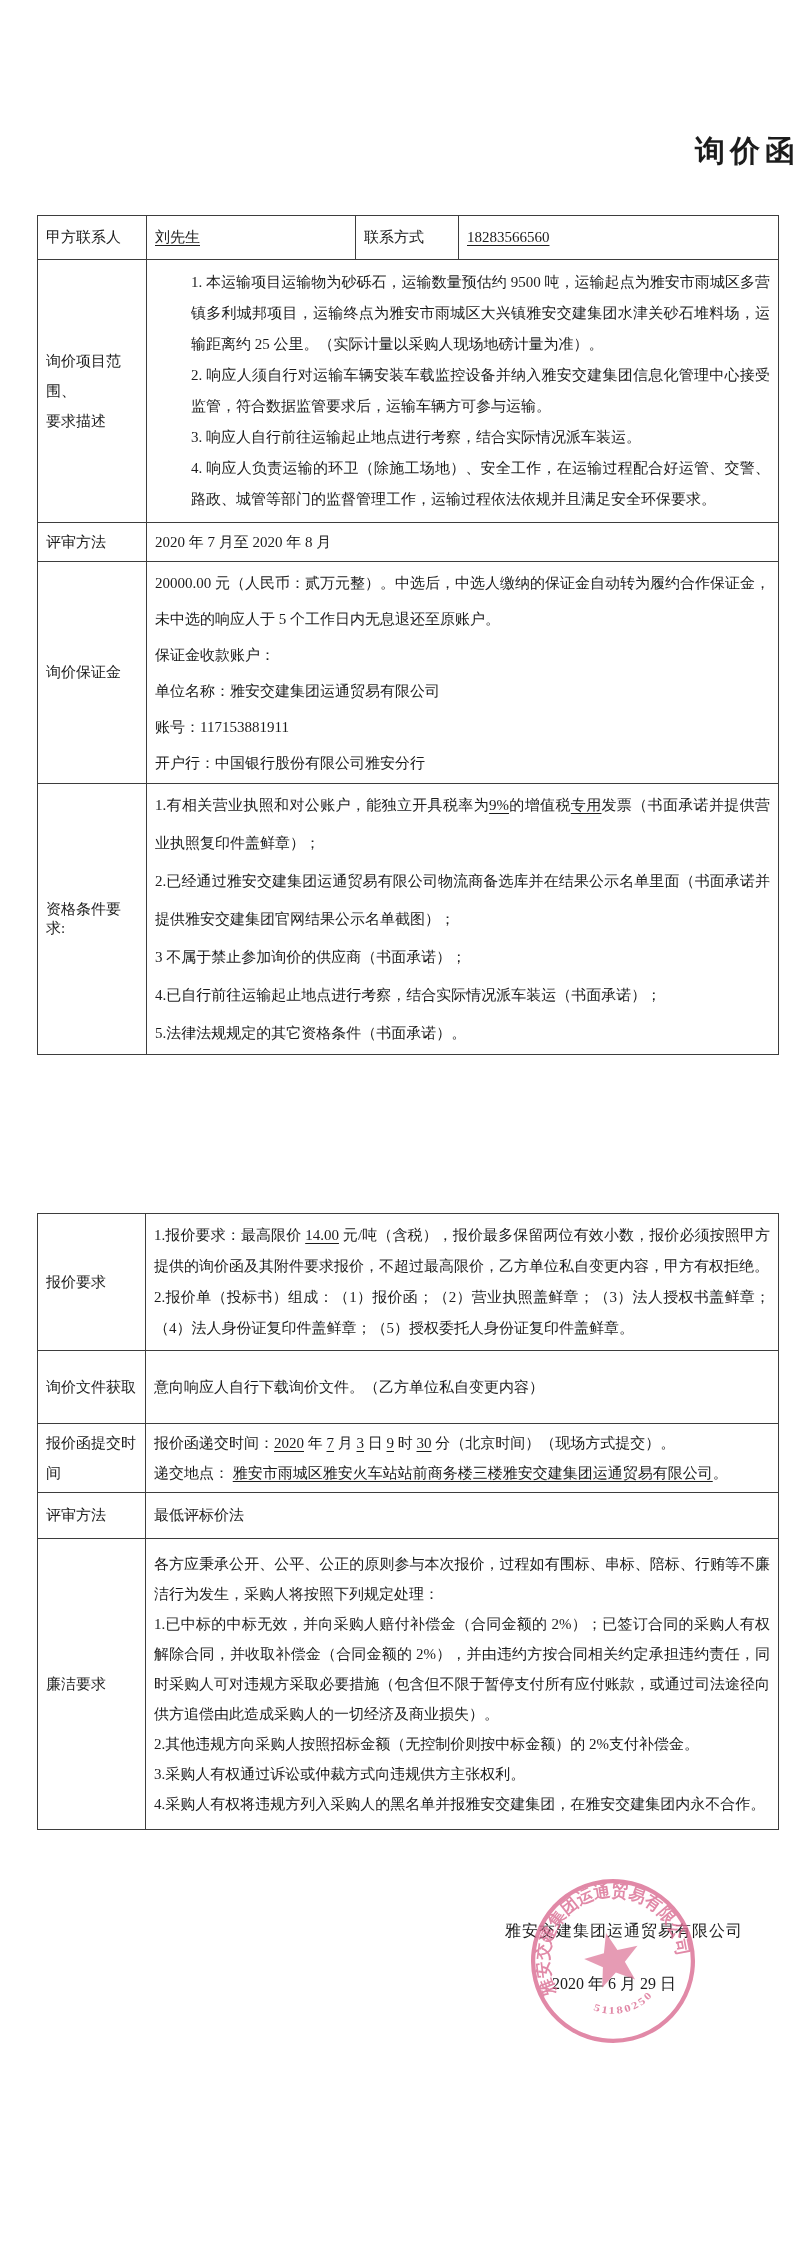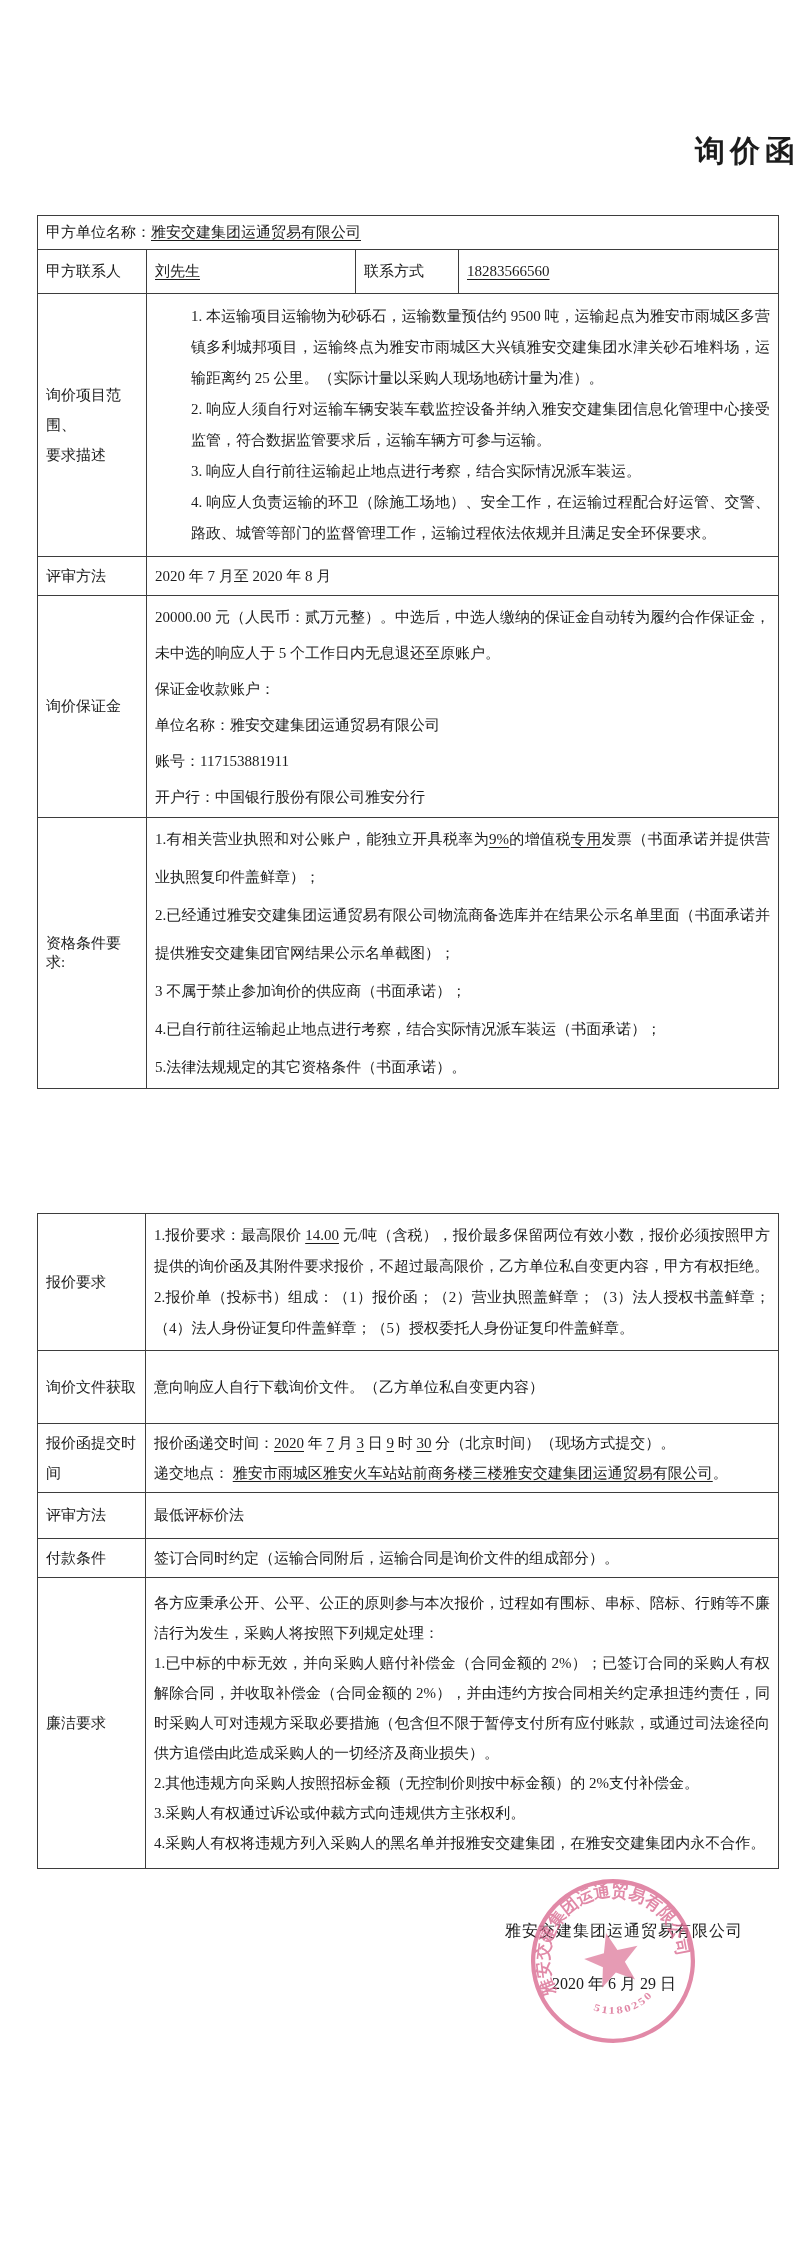--- a/index.html
+++ b/index.html
@@ -58,23 +58,20 @@
 
 
   <table id="t1">
     <colgroup>
         <col style="width:109px">
         <col style="width:209px">
         <col style="width:103px">
         <col style="width:320px">
       </colgroup>
     <tbody>
-    <tr>
-      <td colspan="4" class="h29 lbl"><span>甲方单位名称：</span><span class="u">雅安交建集团运通贸易有限公司</span></td>
-    </tr>
     <tr>
       <td class="h39 lbl">甲方联系人</td>
       <td class="h39"><span class="u">刘先生</span></td>
       <td class="h39 lbl">联系方式</td>
       <td class="h39"><span class="u">18283566560</span></td>
     </tr>
     <tr>
       <td class="scope-row lbl ml">询价项目范围、
 要求描述</td>
       <td colspan="3" class="scope-row scope-cell just">
@@ -134,24 +131,20 @@
       <td class="submit-row submit-cell">
         <div><span>报价函递交时间：</span><span class="u">2020</span><span> 年 </span><span class="u">7</span><span> 月 </span><span class="u">3</span><span> 日 </span><span class="u">9</span><span> 时 </span><span class="u">30</span><span> 分（北京时间）（现场方式提交）。</span></div>
         <div><span>递交地点： </span><span class="u">雅安市雨城区雅安火车站站前商务楼三楼雅安交建集团运通贸易有限公司</span><span>。</span></div>
       </td>
     </tr>
     <tr>
       <td class="review-row lbl">评审方法</td>
       <td class="review-row">最低评标价法</td>
     </tr>
     <tr>
-      <td class="pay-row lbl">付款条件</td>
-      <td class="pay-row">签订合同时约定（运输合同附后，运输合同是询价文件的组成部分）。</td>
-    </tr>
-    <tr>
       <td class="integ-row lbl">廉洁要求</td>
       <td class="integ-row integ-cell just">
         <div>各方应秉承公开、公平、公正的原则参与本次报价，过程如有围标、串标、陪标、行贿等不廉洁行为发生，采购人将按照下列规定处理：</div>
         <div>1.已中标的中标无效，并向采购人赔付补偿金（合同金额的 2%）；已签订合同的采购人有权解除合同，并收取补偿金（合同金额的 2%），并由违约方按合同相关约定承担违约责任，同时采购人可对违规方采取必要措施（包含但不限于暂停支付所有应付账款，或通过司法途径向供方追偿由此造成采购人的一切经济及商业损失）。</div>
         <div>2.其他违规方向采购人按照招标金额（无控制价则按中标金额）的 2%支付补偿金。</div>
         <div>3.采购人有权通过诉讼或仲裁方式向违规供方主张权利。</div>
         <div>4.采购人有权将违规方列入采购人的黑名单并报雅安交建集团，在雅安交建集团内永不合作。</div>
       </td>
     </tr>
   </tbody>

